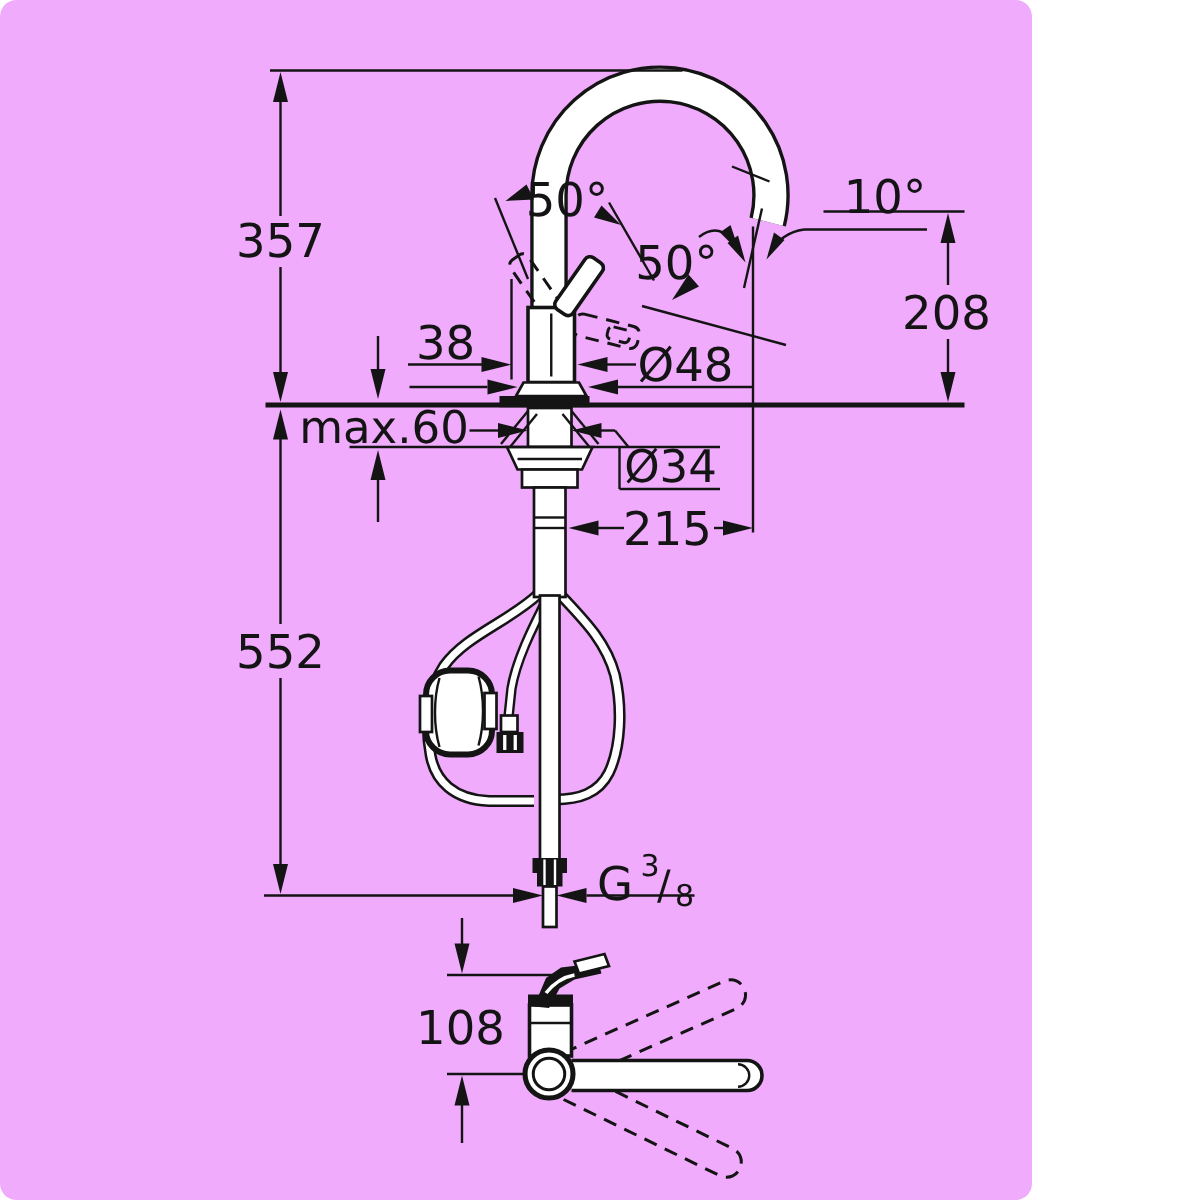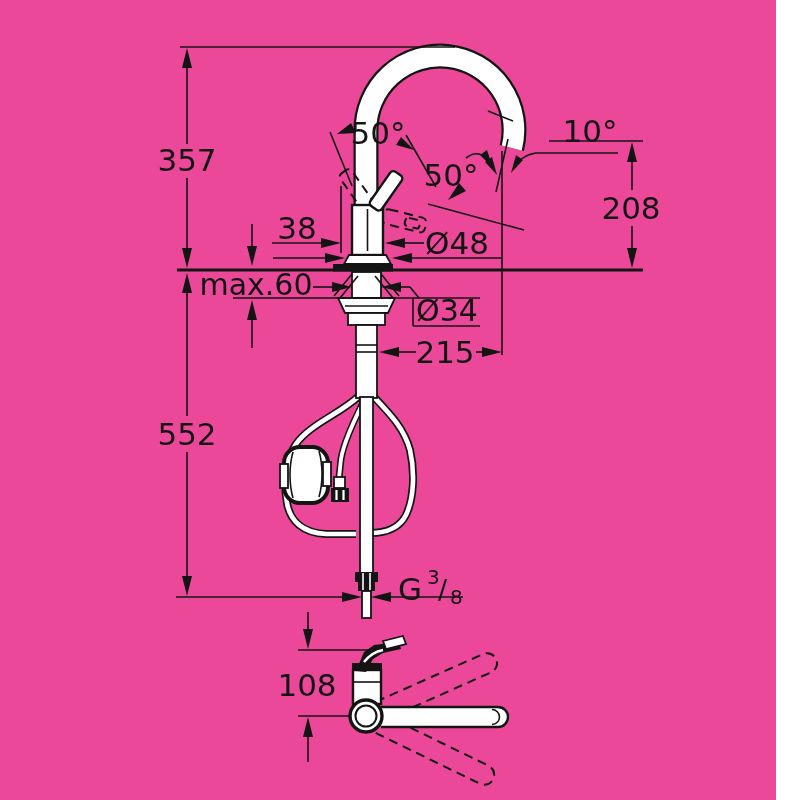--- a/index.html
+++ b/index.html
@@ -1,16 +1,16 @@
 <!DOCTYPE html>
 <html><head>
 <meta charset="utf-8">
 <style>
   html,body{margin:0;padding:0;background:#ffffff;}
-  .canvas{width:776px;height:800px;background:#ec4899;position:relative;overflow:hidden;}
+  .canvas{width:688px;height:800px;background:#f0abfc;position:relative;overflow:hidden;border-radius:11px;}
   svg{display:block;}
   text{fill:#141414;font-family:"DejaVu Sans","Liberation Sans",sans-serif;}
   .dim{font-size:31px;}
   .dim-s{font-size:30px;}
   .thin{stroke:#141414;stroke-width:1.6;fill:none;}
   .thick{stroke:#141414;stroke-width:3.2;fill:none;}
   .part{stroke:#141414;stroke-width:1.8;fill:#ffffff;}
   .part2{stroke:#141414;stroke-width:2.4;fill:#ffffff;}
   .arrow{fill:#141414;stroke:none;}
   .dash{stroke:#141414;stroke-width:2;fill:none;stroke-dasharray:9 6;}

